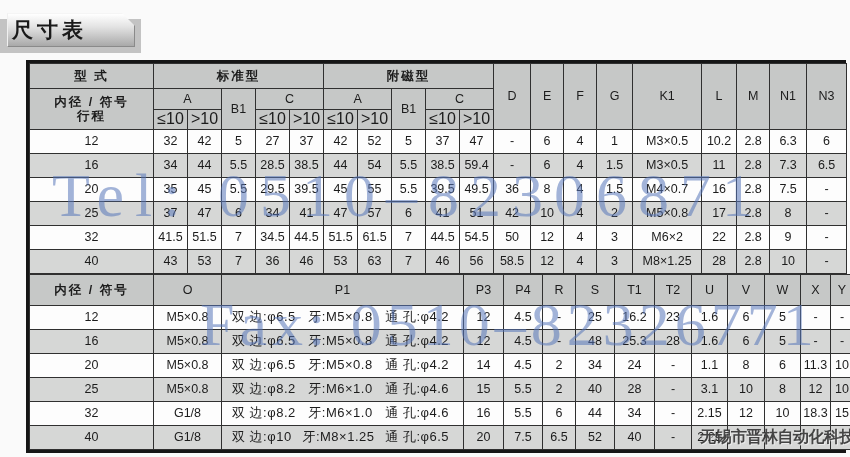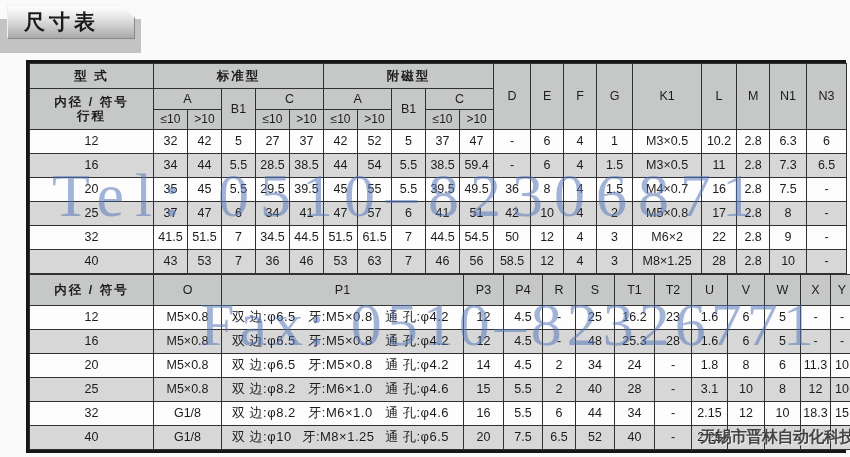--- a/index.html
+++ b/index.html
@@ -9,48 +9,48 @@
     background:#fafafa;
     font-family:"Liberation Sans", sans-serif;
     color:#1c1c1c;
   }
   
   .title-shadow{
     position:absolute; left:0; top:19px; width:141px; height:34px;
     background:#c3c3c3; z-index:1;
   }
   .title-badge{
-    position:absolute; left:7px; top:5px; width:128px; height:34px;
+    position:absolute; left:7px; top:13px; width:128px; height:34px;
     background:linear-gradient(180deg,#ffffff 0%,#e3e3e3 40%,#a9a9a9 100%);
     border:1px solid #8a8a8a;
     border-top-color:#f5f5f5; border-left-color:#f0f0f0;
     clip-path:polygon(0 0, calc(100% - 13px) 0, 100% 13px, 100% 100%, 0 100%);
     z-index:2;
-    display:flex; align-items:center; padding-left:16px;
+    display:flex; align-items:center; padding-left:4px;
   }
   .title-badge span{
     font-size:21px; font-weight:bold; letter-spacing:4px; color:#1a1a1a;
   }
   
   .tbl-wrap{
     position:absolute; left:26px; top:60px; width:820px;
     border:3px solid #161616; background:#fdfdfd; z-index:0;
   }
   table{ border-collapse:collapse; width:100%; table-layout:fixed; }
   th,td{
     border:1px solid #303030;
     text-align:center; vertical-align:middle;
     font-size:12.5px; line-height:1.15;
     overflow:hidden; white-space:nowrap;
   }
   th{ background:#c6c8c7; font-weight:normal; }
   th .cn{ font-weight:bold; letter-spacing:2px; }
   #t1 thead tr:nth-child(1) th{ height:25px; }
   #t1 thead tr:nth-child(2) th{ height:21px; }
-  #t1 thead tr:nth-child(3) th{ height:20px; font-size:12px; }
+  #t1 thead tr:nth-child(3) th{ height:20px; font-size:16px; }
   #t2 thead th{ height:31px; }
   tbody td{ height:24px; }
   tbody tr:nth-child(odd) td{ background:#fdfdfd; }
   tbody tr:nth-child(even) td{ background:#d6d7d6; }
   .p1cell{ text-align:left; }
   .p1cell .p1in{
     display:flex; justify-content:space-between; padding:0 14px 0 10px;
     font-size:13px; letter-spacing:0.5px;
   }
   
@@ -363,21 +363,21 @@
               <span>牙:M5×0.8</span>
               <span>通 孔:φ4.2</span>
             </div>
           </td>
           <td>14</td>
           <td>4.5</td>
           <td>2</td>
           <td>34</td>
           <td>24</td>
           <td>-</td>
-          <td>1.8</td>
+          <td>1.1</td>
           <td>8</td>
           <td>6</td>
           <td>11.3</td>
           <td>10</td>
         </tr>
         <tr>
           <td>25</td>
           <td>M5×0.8</td>
           <td class="p1cell">
             <div class="p1in">

